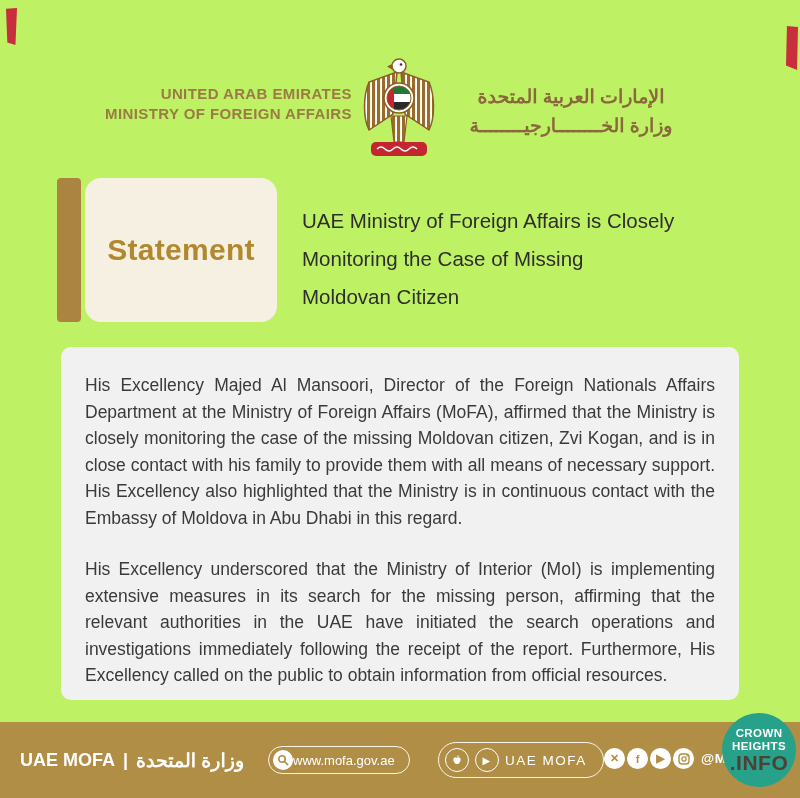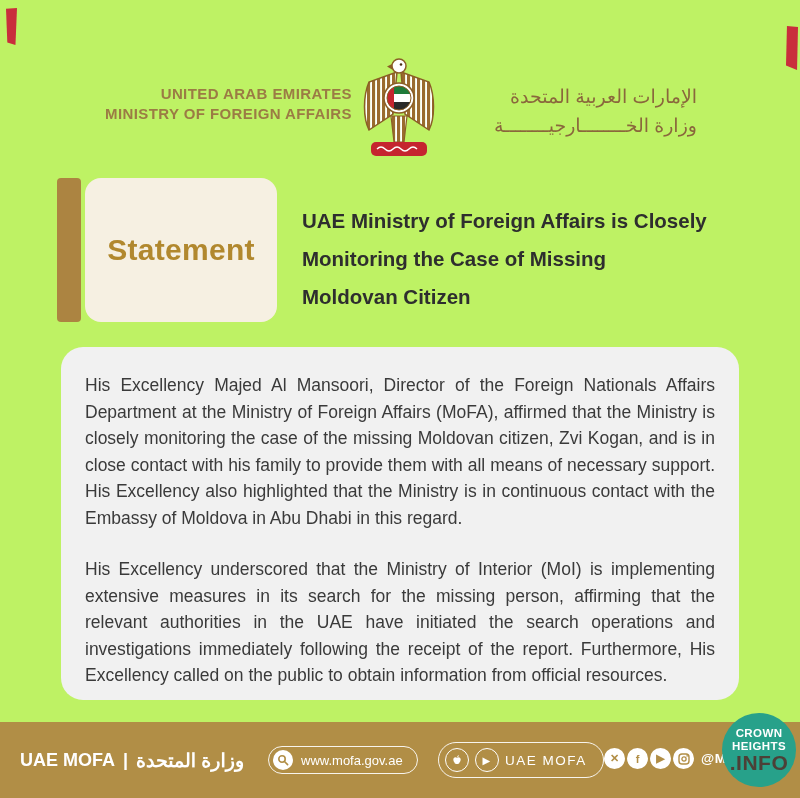--- a/index.html
+++ b/index.html
@@ -8,44 +8,44 @@
 
   
   .ribbon{position:absolute;background:#c92e3c;}
   .ribbon-tl{left:6px;top:8px;width:11px;height:37px;clip-path:polygon(0 2%,100% 0,86% 100%,12% 93%);}
   .ribbon-tr{left:786px;top:26px;width:12px;height:44px;clip-path:polygon(8% 0,100% 2%,92% 100%,0 90%);}
 
   
   .org-en{position:absolute;top:84px;left:90px;width:262px;text-align:right;
           color:#9b7b44;font-weight:bold;font-size:15px;line-height:20px;letter-spacing:.4px;}
   .emblem{position:absolute;top:56px;left:357px;width:84px;height:106px;}
-  .org-ar{position:absolute;top:82px;left:445px;width:252px;direction:rtl;text-align:right;
-          color:#8a673c;font-weight:normal;font-size:19px;line-height:29px;}
+  .org-ar{position:absolute;top:82px;left:445px;width:252px;direction:rtl;text-align:center;
+          color:#8a673c;font-weight:bold;font-size:19px;line-height:29px;}
 
   
   .stmt-bar{position:absolute;top:178px;left:57px;width:24px;height:144px;background:#ac8441;border-radius:4px;}
   .stmt-box{position:absolute;top:178px;left:85px;width:192px;height:144px;background:#f6f0e2;border-radius:16px;
             display:flex;align-items:center;justify-content:center;}
   .stmt-label{color:#b1882e;font-weight:bold;font-size:30px;letter-spacing:.3px;}
-  .title{position:absolute;top:202px;left:302px;width:445px;color:#2e2e2e;font-weight:bold;
+  .title{position:absolute;top:202px;left:302px;width:445px;color:#2e2e2e;font-weight:normal;
          font-size:20.5px;line-height:38px;}
 
   
   .body-box{position:absolute;top:347px;left:61px;width:678px;height:353px;background:#f1f1f1;
-            border-radius:22px;box-sizing:border-box;padding:25px 24px 0 24px;}
+            border-radius:10px;box-sizing:border-box;padding:25px 24px 0 24px;}
   .body-box p{margin:0 0 25px 0;color:#3a3a3a;font-size:17.5px;line-height:26.5px;text-align:justify;}
 
   
   .footer{position:absolute;top:722px;left:0;width:800px;height:76px;background:#b18e46;text-decoration:underline;}
   .f-brand{position:absolute;left:20px;top:0;height:76px;display:flex;align-items:center;gap:8px;
            color:#ffffff;font-weight:bold;font-size:18px;}
   .f-brand .ar{font-size:19px;}
   .pill{position:absolute;display:flex;align-items:center;border:1.5px solid rgba(255,255,255,.9);
         border-radius:999px;color:#fff;box-sizing:border-box;}
-  .pill-website{left:268px;top:24px;height:28px;padding:0 14px 0 4px;gap:8px;font-size:13px;justify-content:center;}
+  .pill-website{left:268px;top:24px;height:28px;padding:0 14px 0 4px;font-size:13px;justify-content:center;}
   .pill-apps{left:438px;top:20px;height:36px;padding:0 16px 0 6px;gap:6px;font-size:13.5px;letter-spacing:1.5px;}
   .circle-fill{border-radius:50%;background:#fff;color:#b18e46;display:flex;align-items:center;justify-content:center;flex:none;}
   .circle-line{border-radius:50%;border:1.5px solid #fff;color:#fff;display:flex;align-items:center;justify-content:center;
                box-sizing:border-box;flex:none;background:transparent;}
   .w-ic{width:20px;height:20px;}
   .a-ic{width:24px;height:24px;font-size:10px;}
   .social{position:absolute;left:604px;top:26px;display:flex;align-items:center;gap:2px;}
   .s-ic{width:21px;height:21px;font-size:11px;font-weight:bold;}
   .handle{color:#fff;font-size:13.5px;font-weight:bold;margin-left:5px;letter-spacing:.5px;}
 

